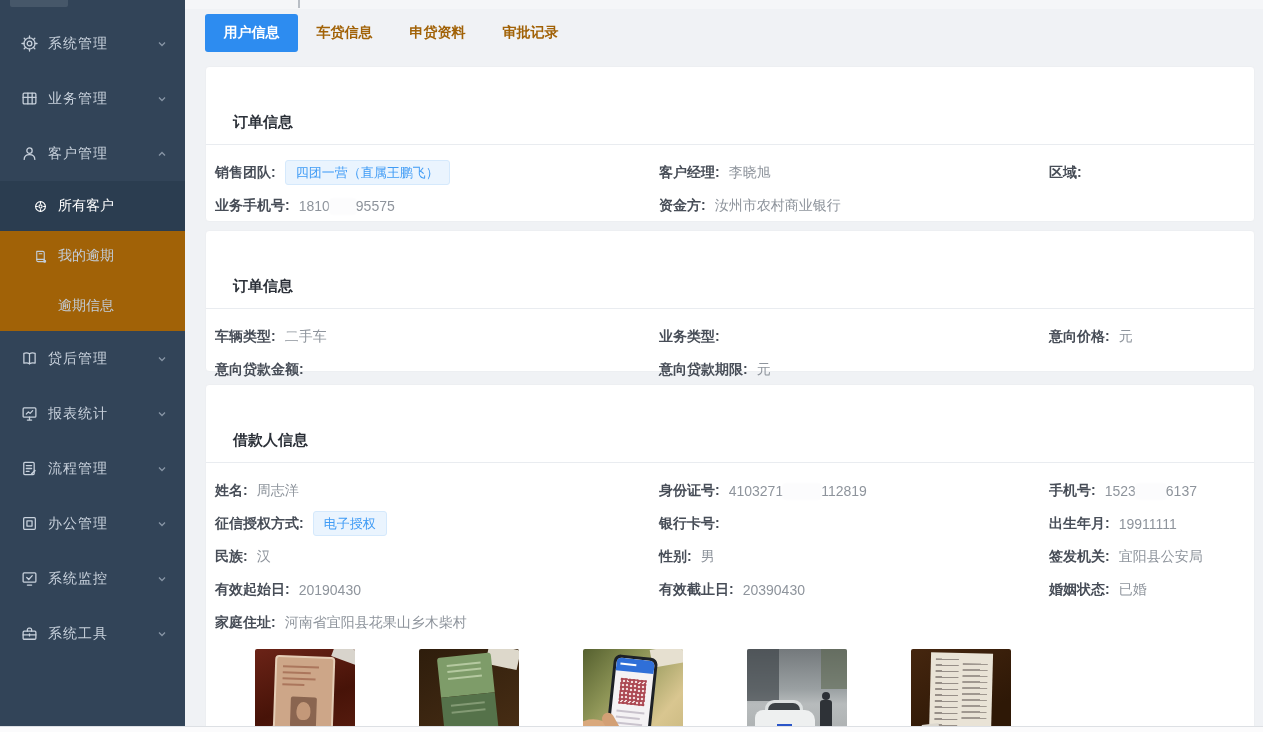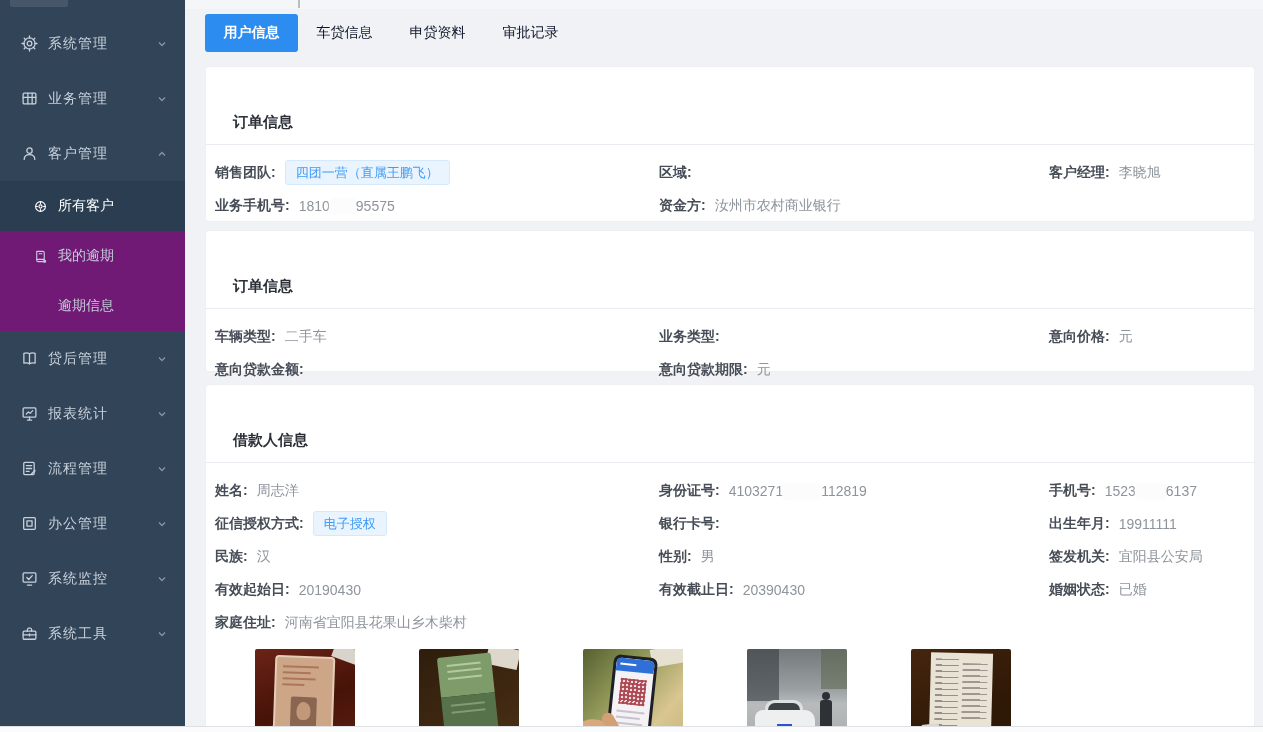--- a/index.html
+++ b/index.html
@@ -14,38 +14,38 @@
     background:#324458; color:#c8d1dc; }
   .logo-remnant { position:absolute; left:10px; top:0; width:58px; height:7px;
     background:rgba(255,255,255,.10); border-radius:0 0 2px 2px; }
   .menu { padding-top:16px; }
   .mitem { height:55px; display:flex; align-items:center; padding:0 18px 0 12px;
     font-size:14px; cursor:pointer; }
   .mitem .mi { width:17px; height:17px; margin:0 10px 0 9px; flex:0 0 auto; display:flex; }
   .mitem .mtxt { flex:1 1 auto; letter-spacing:1px; }
   .mitem .chev { width:10px; height:10px; display:flex; }
   .chev.up svg { transform:rotate(180deg); }
-  .submenu { background:#701a75; }
+  .submenu { background:#a16207; }
   .sitem { height:50px; display:flex; align-items:center; padding-left:33px;
     font-size:14px; color:#c3cdd9; cursor:pointer; }
   .sitem.active { background:#2b3d50; color:#ffffff; }
   .sitem .si { width:15px; height:15px; margin-right:10px; flex:0 0 auto; display:flex; }
   .sitem .si.empty { visibility:hidden; }
   svg.icon { stroke:currentColor; fill:none; stroke-width:1.2; stroke-linecap:round; stroke-linejoin:round; width:100%; height:100%; }
 
   
   .main { position:absolute; left:185px; top:0; width:1078px; height:726px;
     background:#f0f2f5; }
   .top-remnant { position:absolute; left:0; top:0; width:1078px; height:9px;
     background:#f5f6f8; }
   .top-remnant .vline { position:absolute; left:113px; top:0; width:2px; height:8px; background:#b9bec5; }
 
   .tabs { position:absolute; left:20px; top:14px; display:flex; height:38px; }
   .tab { min-width:93px; height:38px; display:flex; align-items:center; justify-content:center;
-    font-size:14px; color:#0f172a; cursor:pointer; padding:0 10px; }
+    font-size:14px; color:#a16207; cursor:pointer; padding:0 10px;font-weight:bold; }
   .tab.active { background:#2d8cf0; color:#fff; border-radius:3px; font-weight:bold; }
 
   .card { position:absolute; left:20px; width:1050px; background:#fff;
     border:1px solid #edeff2; border-radius:4px; }
   .card-h { height:46px; line-height:46px; padding-left:27px; font-size:15px;
     font-weight:bold; color:#2b3038; border-bottom:1px solid #e9ecf0;margin-top:32px; }
   .card-b { padding:11px 0 0 9px; }
   .grid { display:grid; grid-template-columns:444px 390px 1fr; }
   .field { height:33px; display:flex; align-items:center; font-size:14px; white-space:nowrap; }
   .field .lb { font-weight:bold; color:#474d57; margin-right:9px; }
@@ -310,26 +310,26 @@
 
     <section class="card" style="top:66px; height:156px;">
       <div class="card-h">订单信息</div>
       <div class="card-b">
         <div class="grid">
           <div class="field">
             <span class="lb">销售团队:</span>
             <span class="tag">四团一营（直属王鹏飞）</span>
           </div>
           <div class="field">
+            <span class="lb">客户经理:</span>
+            <span class="vl">李晓旭</span>
+          </div>
+          <div class="field">
             <span class="lb">区域:</span>
             <span class="vl"></span>
-          </div>
-          <div class="field">
-            <span class="lb">客户经理:</span>
-            <span class="vl">李晓旭</span>
           </div>
           <div class="field">
             <span class="lb">业务手机号:</span>
             <span class="vl"><span>1810</span><span class="blur w26"></span><span>95575</span></span>
           </div>
           <div class="field">
             <span class="lb">资金方:</span>
             <span class="vl">汝州市农村商业银行</span>
           </div>
           <div class="field"></div>

